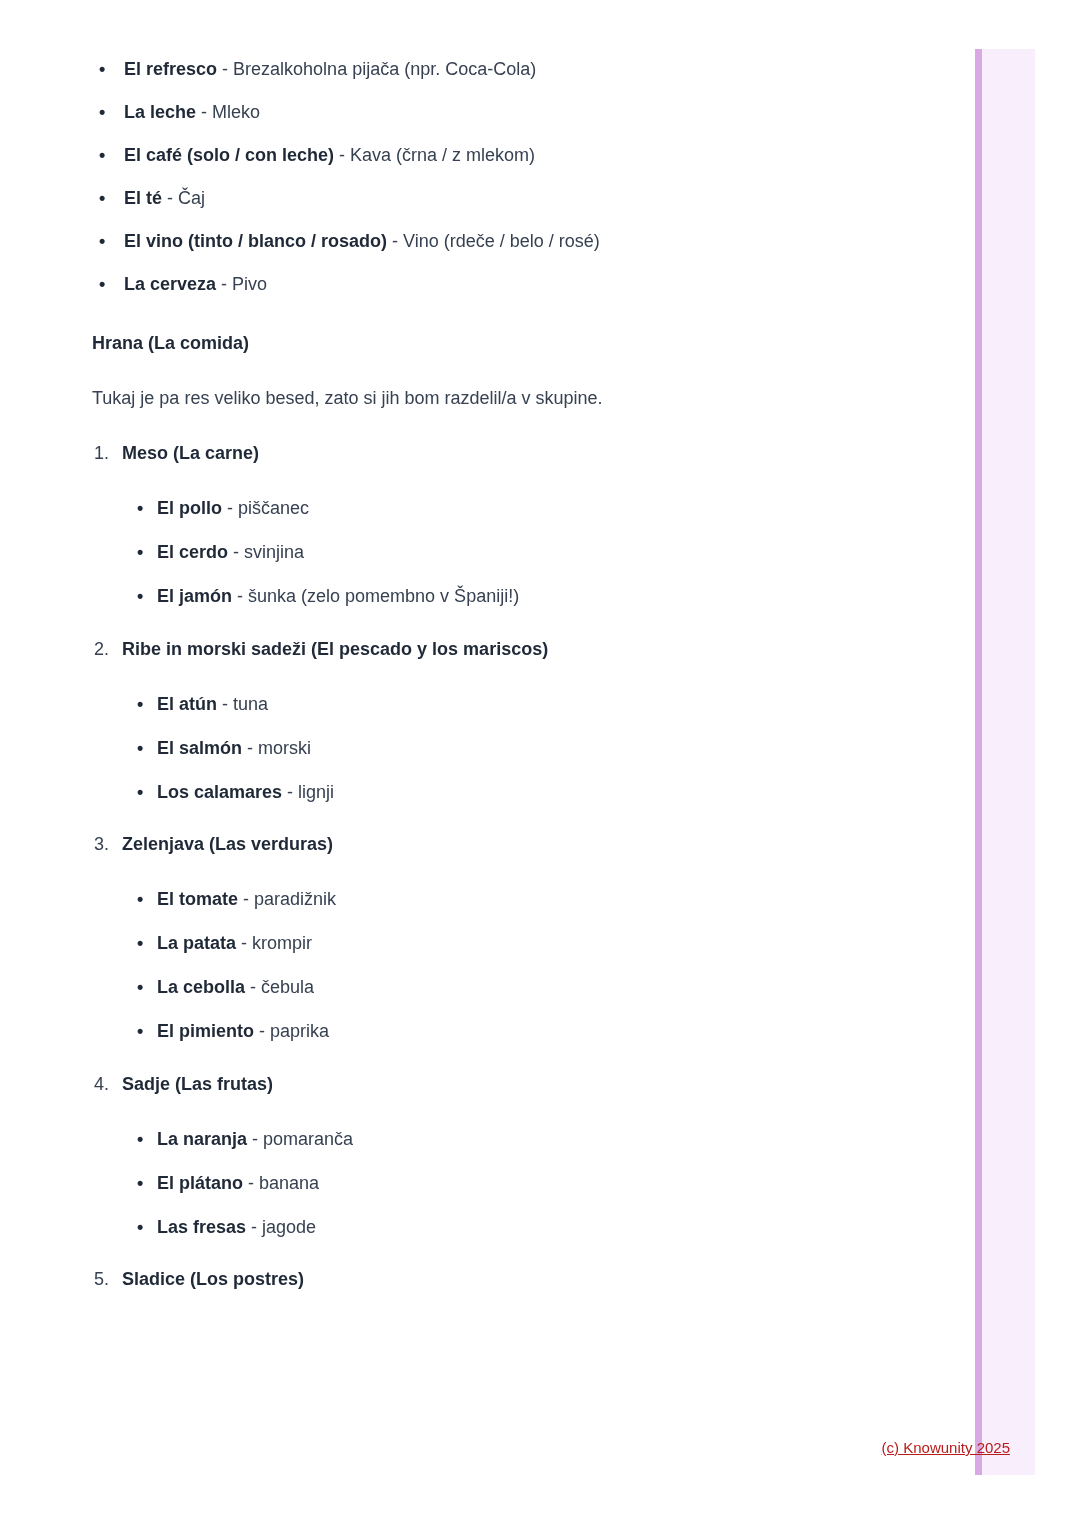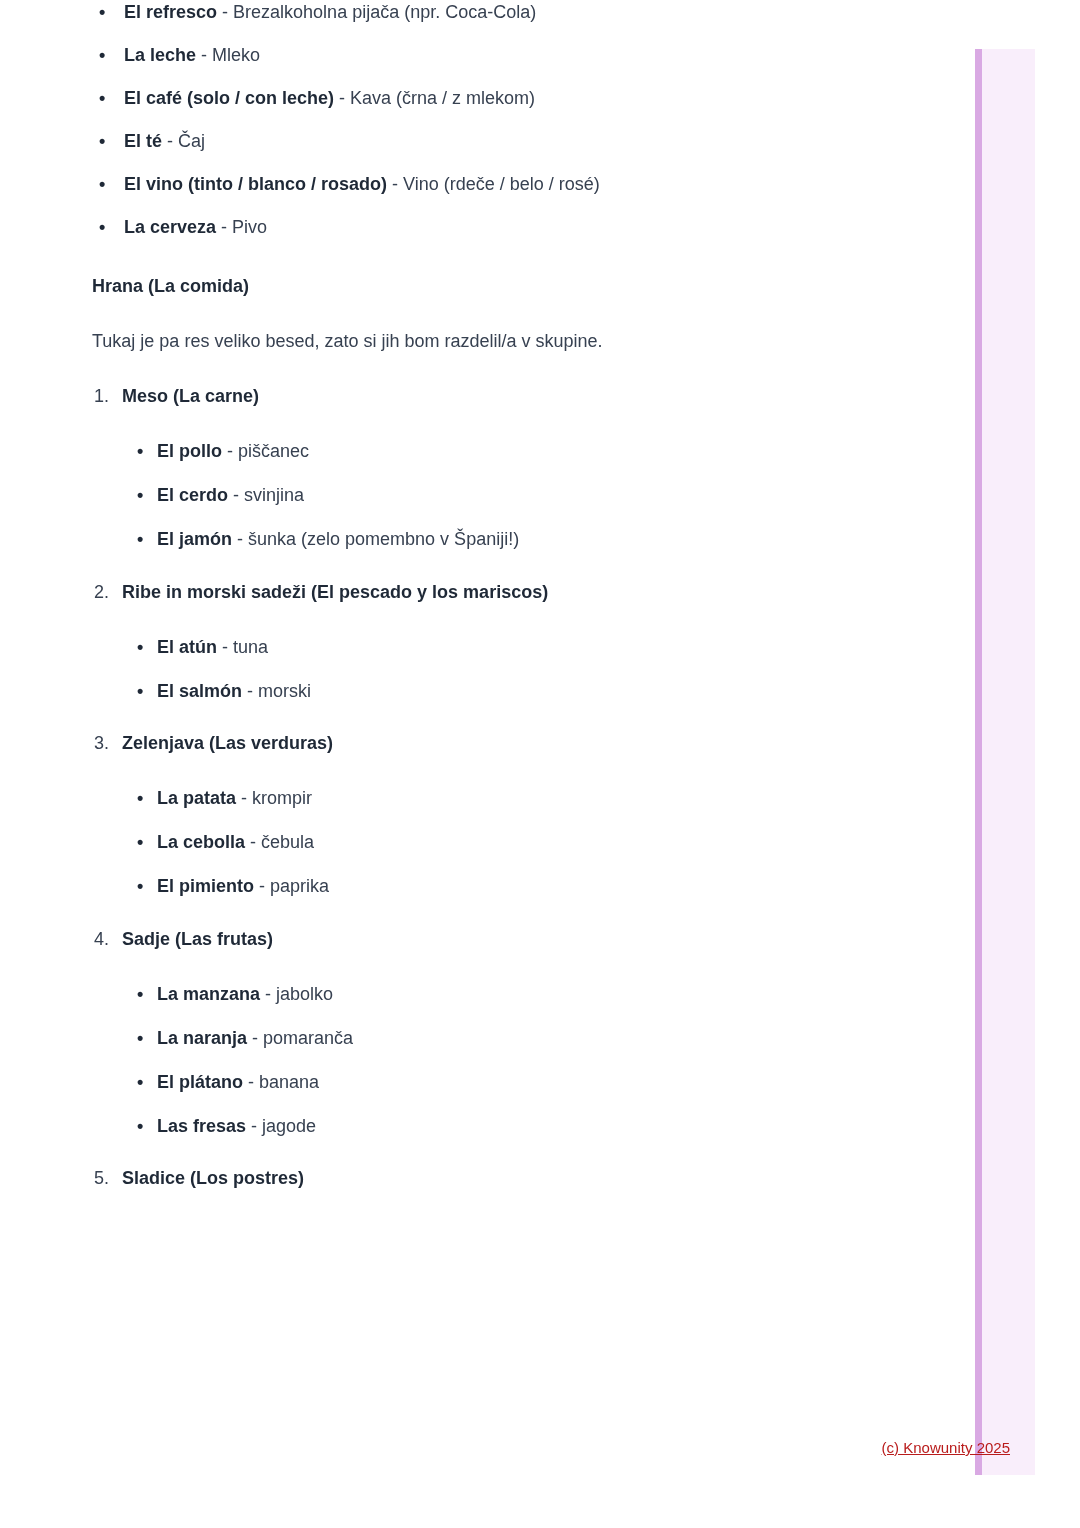--- a/index.html
+++ b/index.html
@@ -26,20 +26,21 @@
     border-left: 7px solid #d9a9e3;
     box-sizing: border-box;
     z-index: 0;
   }
 
   .content {
     position: absolute;
     left: 92px;
     top: 0;
     width: 810px;
+    padding-top: 57px;
     z-index: 1;
   }
 
   ul, ol { list-style: none; margin: 0; padding: 0; }
 
   
   .vlist > li {
     position: relative;
     padding-left: 32px;
     margin-bottom: 19px;
@@ -165,44 +166,47 @@
       <li class="group">
     <span class="group-number">2.</span>
     <span class="group-title">Ribe in morski sadeži (El pescado y los mariscos)</span>
     <ul class="sublist">
           <li>
     <span class="term">El atún</span><span class="sep"> - </span><span class="translation">tuna</span>
   </li>
           <li>
     <span class="term">El salmón</span><span class="sep"> - </span><span class="translation">morski</span>
   </li>
+          <li>
+    <span class="term">Los calamares</span><span class="sep"> - </span><span class="translation">lignji</span>
+  </li>
         </ul>
   </li>
       <li class="group">
     <span class="group-number">3.</span>
     <span class="group-title">Zelenjava (Las verduras)</span>
     <ul class="sublist">
           <li>
+    <span class="term">El tomate</span><span class="sep"> - </span><span class="translation">paradižnik</span>
+  </li>
+          <li>
     <span class="term">La patata</span><span class="sep"> - </span><span class="translation">krompir</span>
   </li>
           <li>
     <span class="term">La cebolla</span><span class="sep"> - </span><span class="translation">čebula</span>
   </li>
           <li>
     <span class="term">El pimiento</span><span class="sep"> - </span><span class="translation">paprika</span>
   </li>
         </ul>
   </li>
       <li class="group">
     <span class="group-number">4.</span>
     <span class="group-title">Sadje (Las frutas)</span>
     <ul class="sublist">
-          <li>
-    <span class="term">La manzana</span><span class="sep"> - </span><span class="translation">jabolko</span>
-  </li>
           <li>
     <span class="term">La naranja</span><span class="sep"> - </span><span class="translation">pomaranča</span>
   </li>
           <li>
     <span class="term">El plátano</span><span class="sep"> - </span><span class="translation">banana</span>
   </li>
           <li>
     <span class="term">Las fresas</span><span class="sep"> - </span><span class="translation">jagode</span>
   </li>
         </ul>

